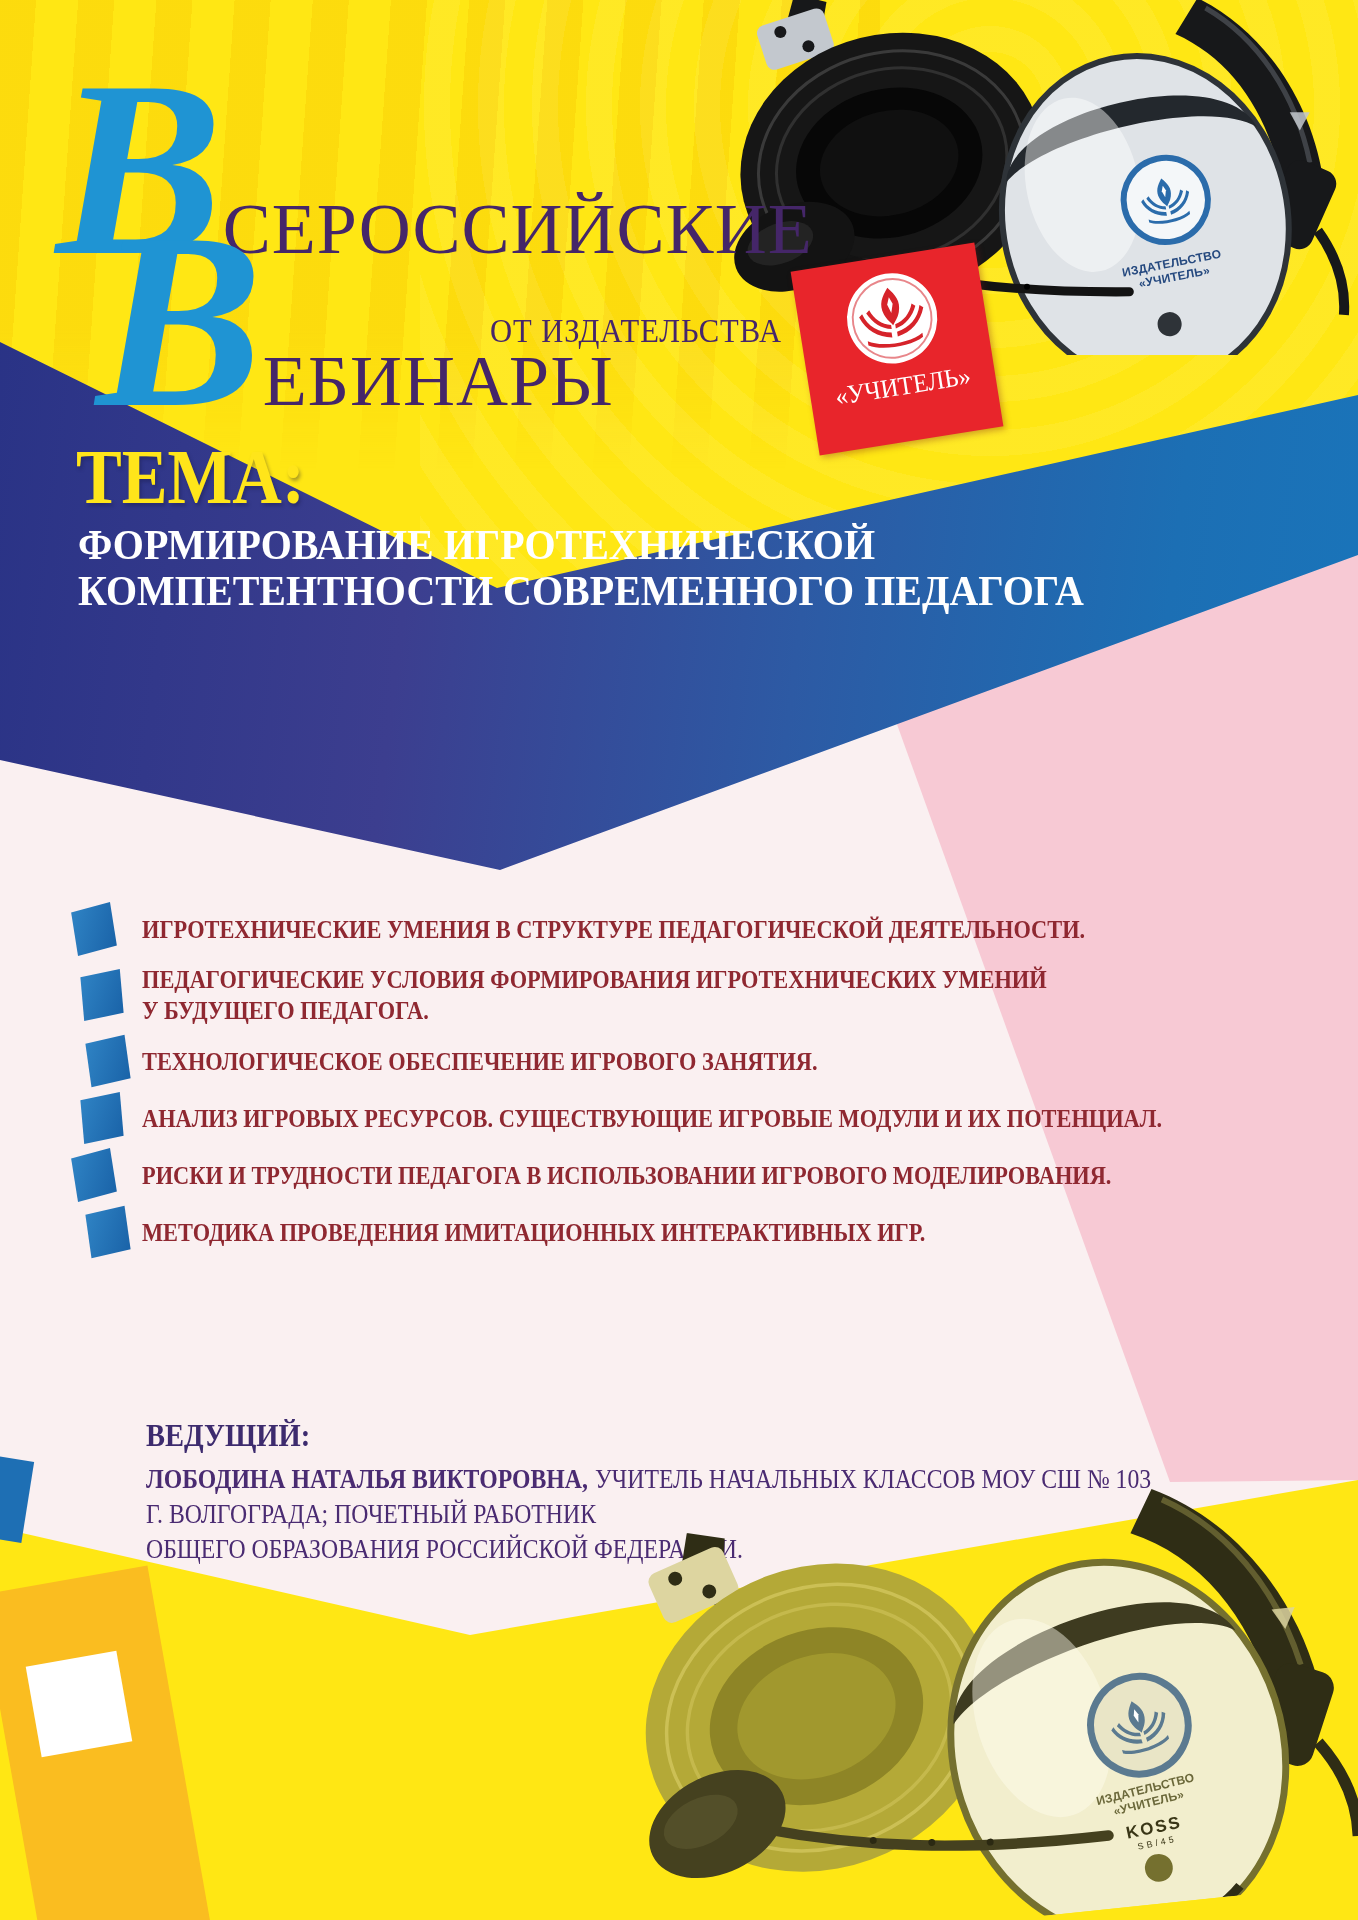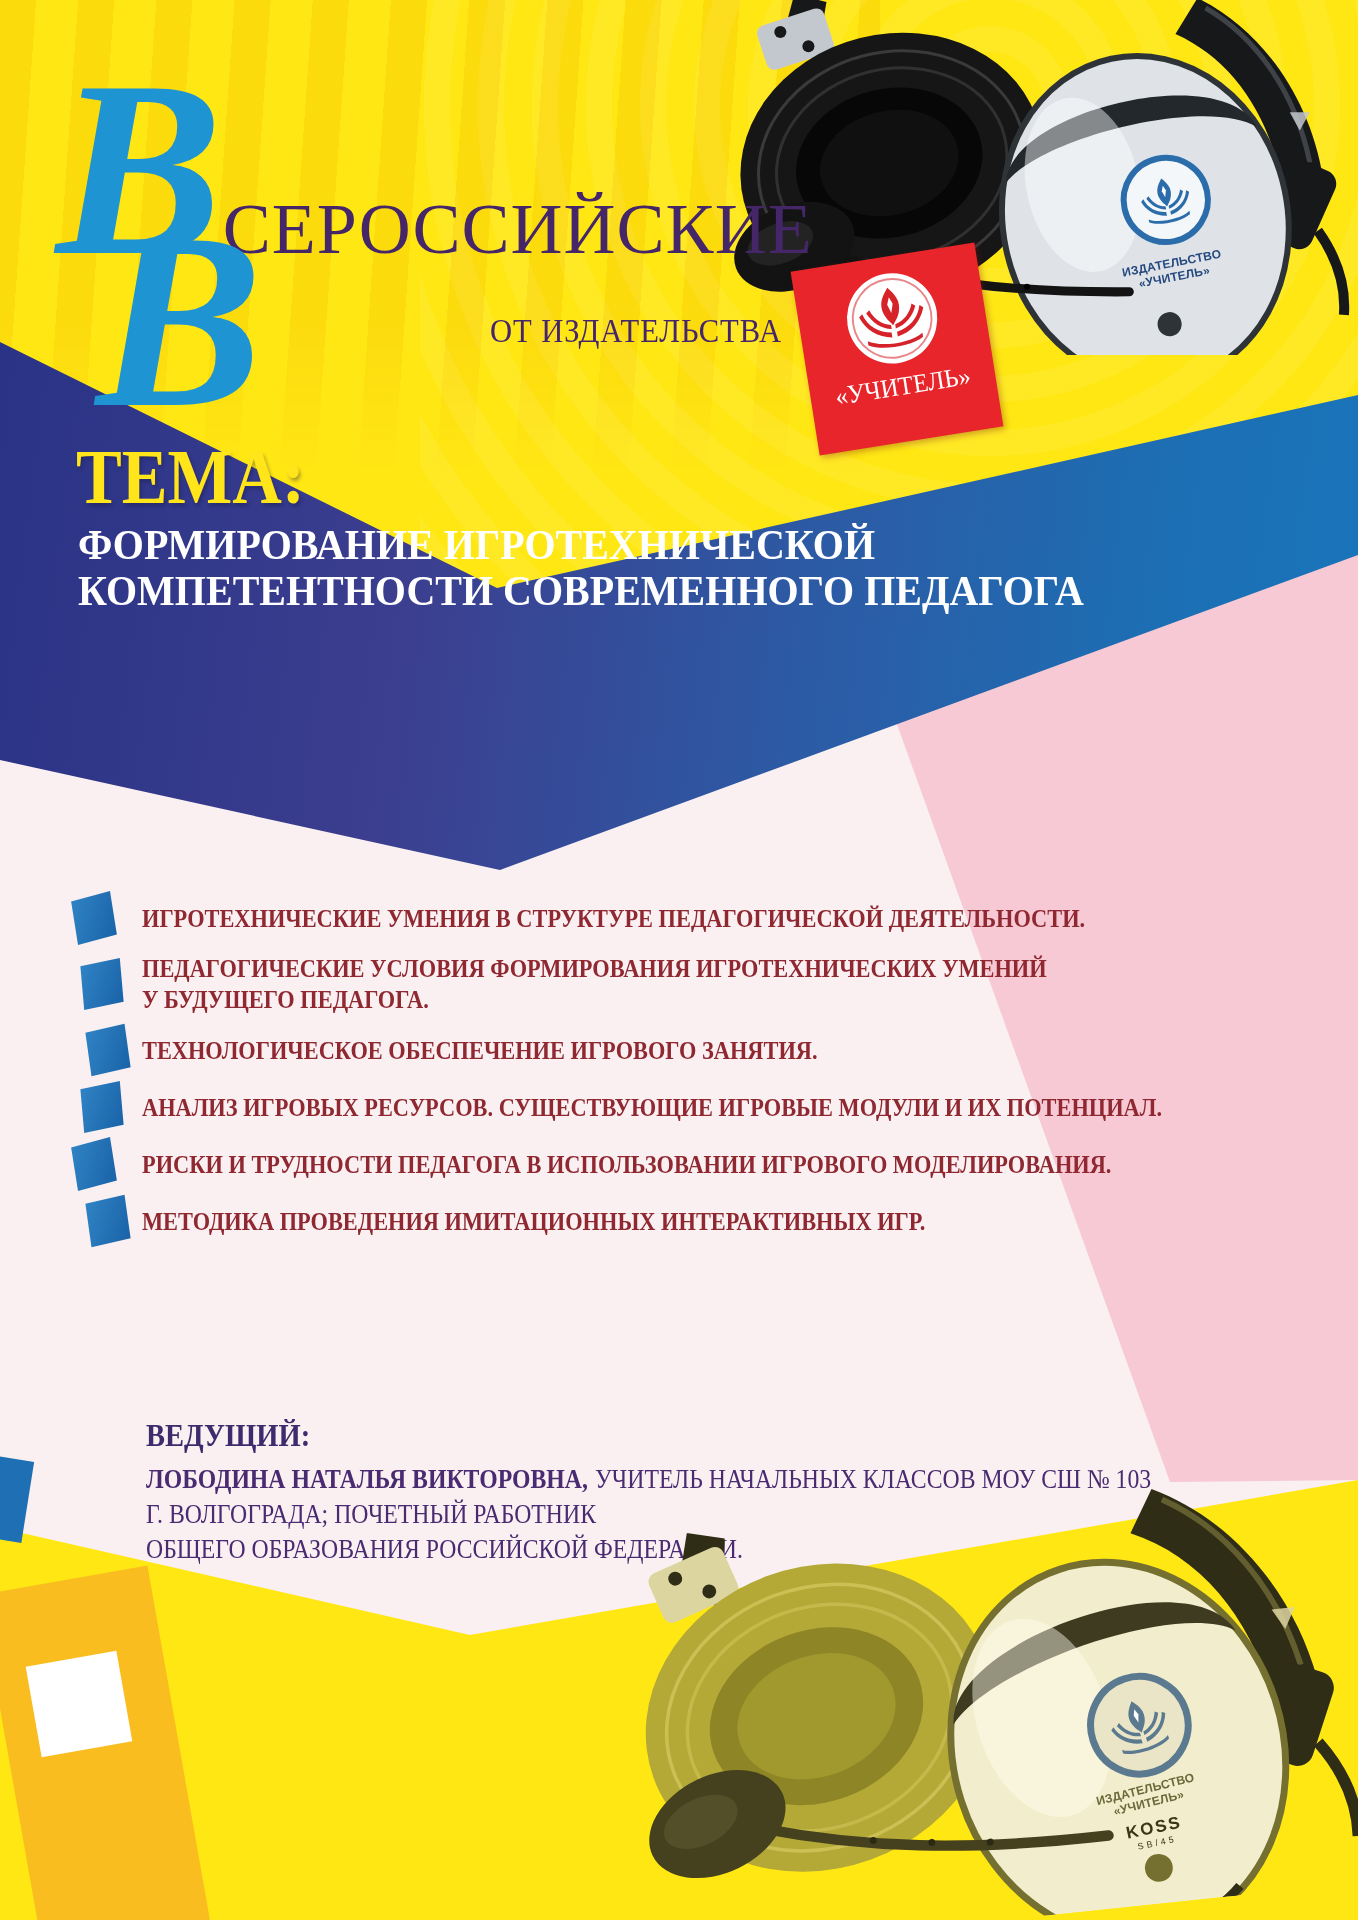--- a/index.html
+++ b/index.html
@@ -77,21 +77,21 @@
   .tema{position:absolute;left:76px;top:438px;font-weight:bold;font-size:78px;line-height:78px;
     color:#FFE51A;transform:scaleX(.88);transform-origin:left top;
     text-shadow:2px 3px 4px rgba(20,20,60,.35);white-space:nowrap;}
   .topic-line{position:absolute;left:78px;font-weight:bold;font-size:43px;line-height:46px;
     color:#FFFFFF;transform:scaleX(.93);transform-origin:left top;white-space:nowrap;}
   .topic-l1{top:522px;}
   .topic-l2{top:568px;}
 
   
   .agenda{position:absolute;left:74px;top:896px;width:1140px;}
-  .item{display:flex;align-items:center;margin-bottom:13px;}
+  .item{display:flex;align-items:center;margin-bottom:13px;margin-top:11px;}
   .bullet{flex:0 0 40px;height:44px;background:linear-gradient(115deg,#2F83C4,#1A63A8);
     transform:rotate(-9deg) skewY(-6deg);}
   .item:nth-child(2n) .bullet{transform:translateX(8px) rotate(-5deg) skewY(-7deg);}
   .item:nth-child(3n) .bullet{transform:translateX(14px) rotate(-8deg) skewY(-5deg);}
   .item-text{margin-left:28px;font-weight:bold;font-size:26px;line-height:31px;color:#8F2831;
     transform:scaleX(.86);transform-origin:left center;white-space:nowrap;}
   .item-text span{display:block;}
 
   
   .presenter{position:absolute;left:146px;top:1418px;}
@@ -172,20 +172,21 @@
     <div>ИЗДАТЕЛЬСТВО</div>
     <div>«УЧИТЕЛЬ»</div>
   </div>
 
   <div class="mast mast-1">
     <span class="bigB">В</span>
     <span class="mcaps">СЕРОССИЙСКИЕ</span>
   </div>
   <div class="mast mast-2">
     <span class="bigB">В</span>
+    <span class="mcaps">ЕБИНАРЫ</span>
   </div>
 
   <div class="from-publisher">ОТ ИЗДАТЕЛЬСТВА</div>
 
   <div class="badge">
     <svg width="96" height="96" viewBox="0 0 100 100" style="color:#D6232A">
       <circle cx="50" cy="50" r="47" fill="#FFFFFF"></circle>
       <circle cx="50" cy="50" r="41" fill="none" stroke="#D6232A" stroke-width="2" opacity="0.55"></circle>
       <use href="#emblem" x="14" y="12" width="72" height="72"></use>
     </svg>

